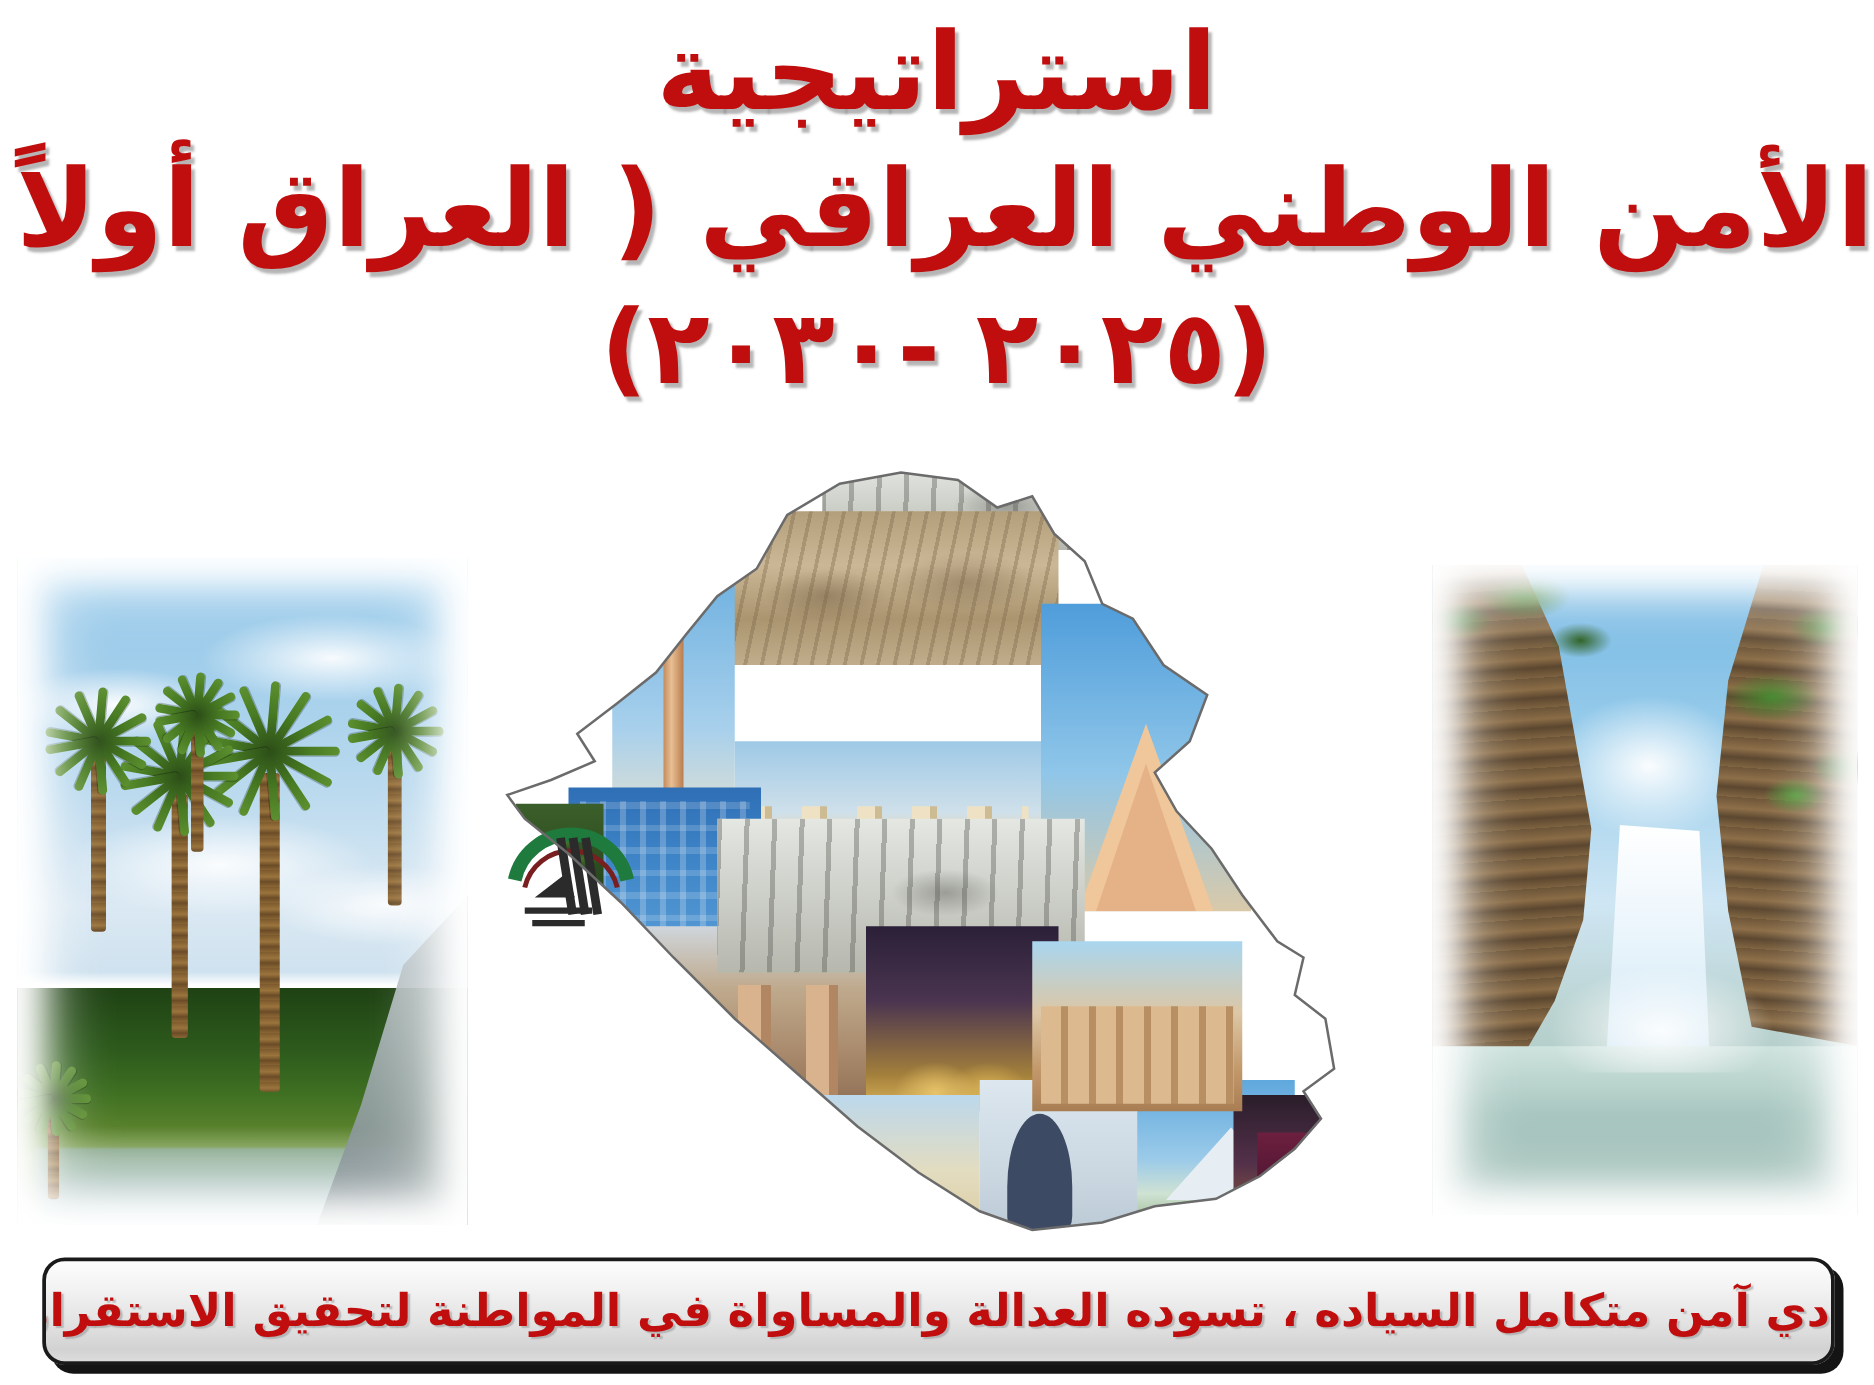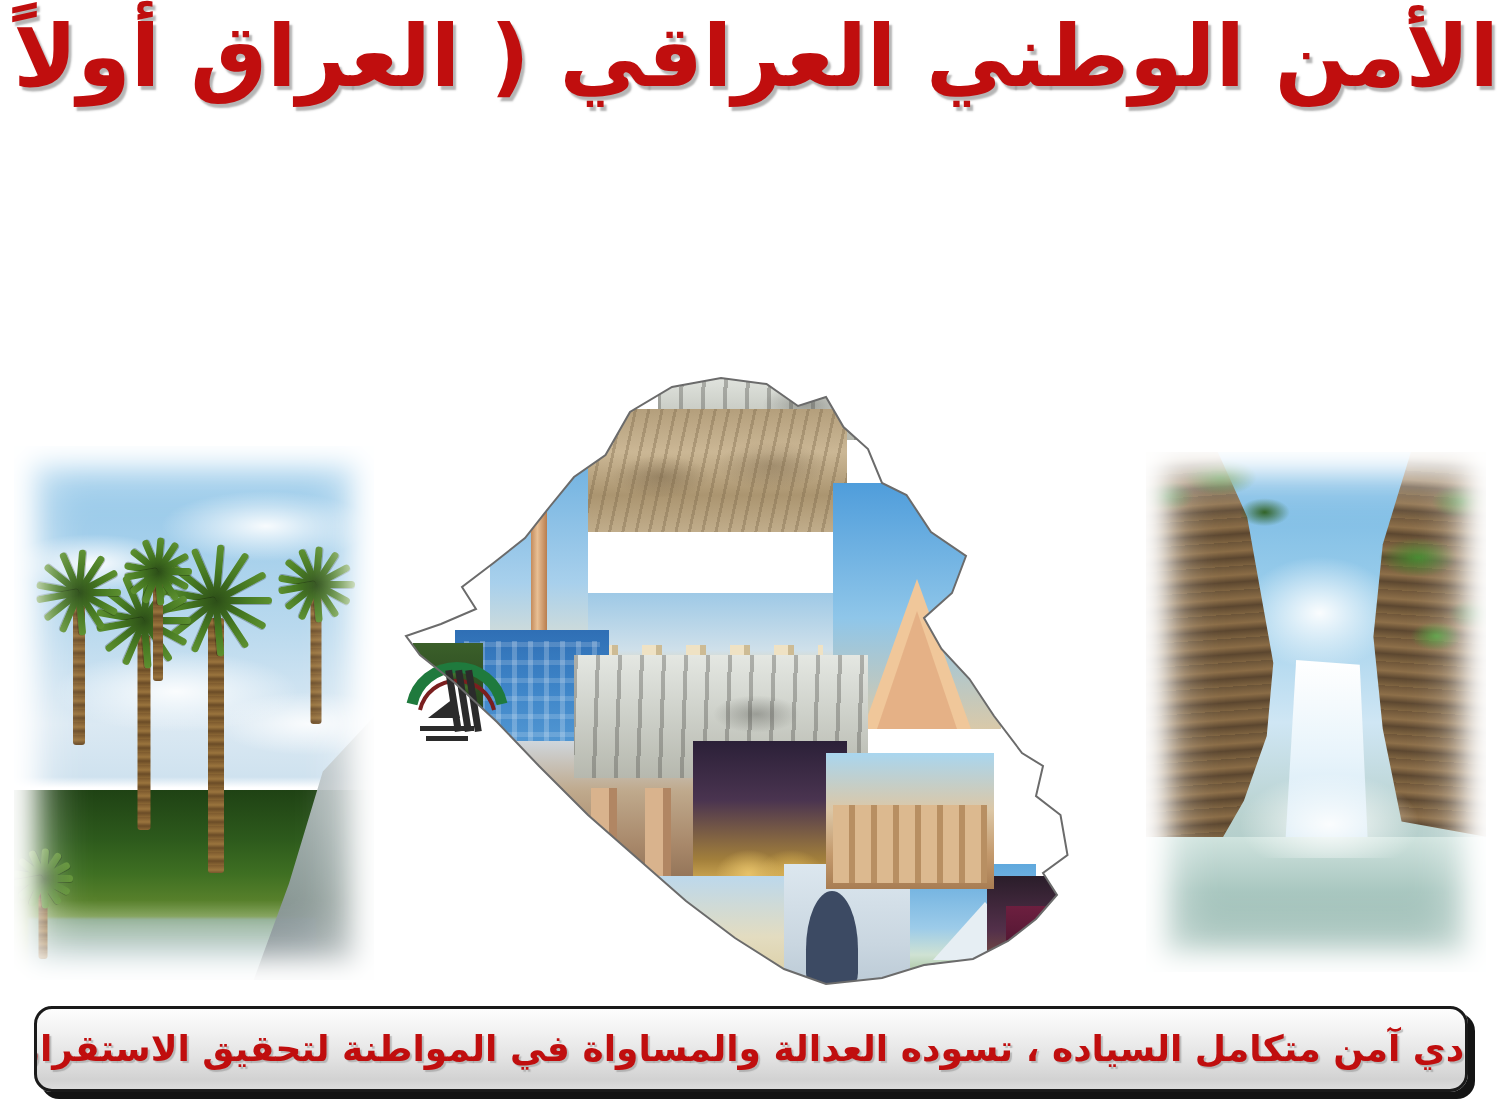--- a/index.html
+++ b/index.html
@@ -363,21 +363,23 @@
     line-height: 1.1;
     white-space: nowrap;
     text-shadow: 2px 2px 1px rgba(140,140,140,0.5);
     font-family: "DejaVu Sans", "Liberation Sans", sans-serif;
   }
 </style>
 </head>
 <body>
 
 <div class="title-block">
+  <div class="title-line title-line-1">استراتيجية</div>
   <div class="title-line title-line-2">الأمن الوطني العراقي ( العراق أولاً )</div>
+  <div class="title-line title-line-3">(٢٠٢٥ -٢٠٣٠)</div>
 </div>
 
 <div class="photo" id="photo-palms">
   <div class="palm-scene"></div>
   <div class="palm-clouds"></div>
   <div class="palm-ground"></div>
   <div class="palm-water"></div>
   <div class="palm-rock"></div>
 
   <div id="palm-layer">

